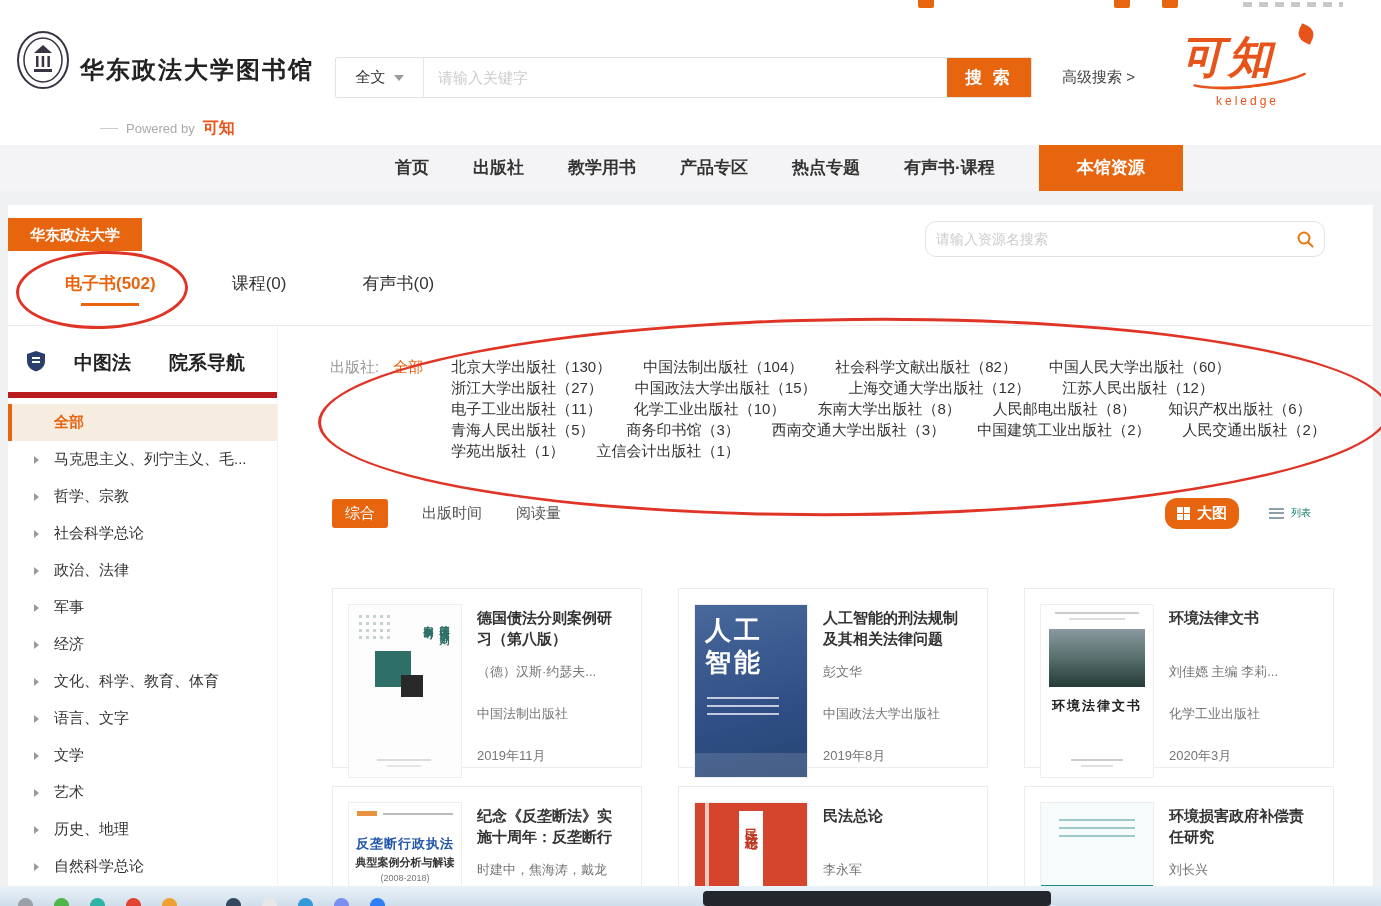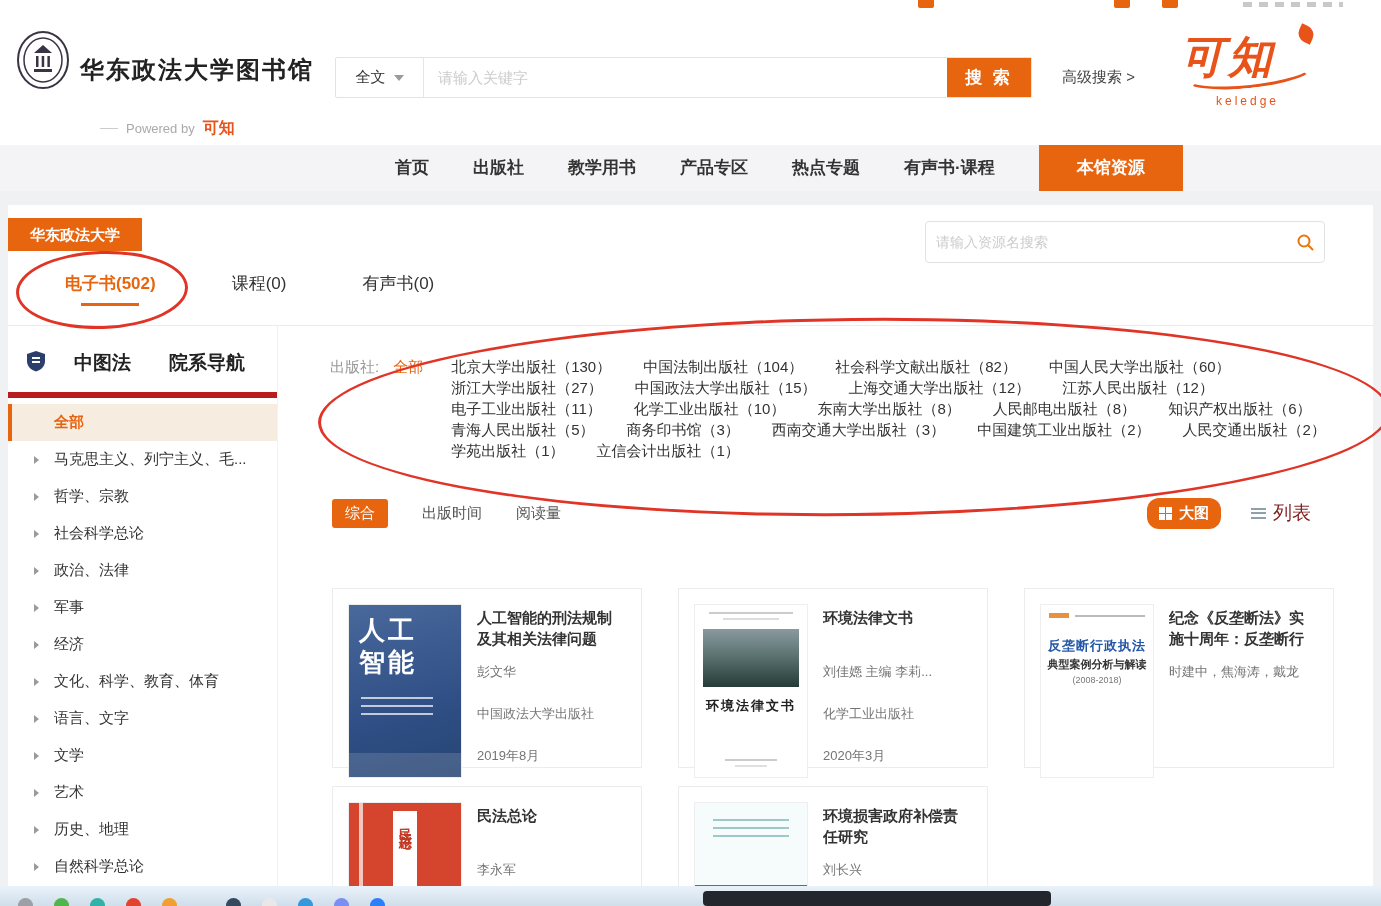--- a/index.html
+++ b/index.html
@@ -38,21 +38,21 @@
   
   .main-nav{position:absolute;left:0;top:145px;width:100%;height:46px;background:#f4f4f6;display:flex;align-items:center;padding-left:395px}
   .nav-item{font-size:17px;font-weight:700;color:#333;margin-right:44px;cursor:pointer;height:46px;line-height:46px;white-space:nowrap}
   .nav-item.active{background:#e8650f;color:#fff;padding:0 38px;margin-right:0}
 
   
   .page-bg{position:absolute;left:0;top:191px;width:100%;height:715px;background:#f0f1f3}
   .main-card{position:absolute;left:8px;right:8px;top:14px;bottom:0;background:#fff}
 
   .org-tab{position:absolute;left:0;top:13px;height:33px;padding:0 22px;background:#e8650f;color:#fff;font-size:15px;font-weight:700;line-height:33px;cursor:pointer}
-  .resource-search{position:absolute;right:48px;top:16px;width:400px;height:42px;border:1px solid #e2e2e2;border-radius:4px;display:flex;align-items:center;padding:0 10px;background:#fff}
+  .resource-search{position:absolute;right:48px;top:16px;width:400px;height:36px;border:1px solid #e2e2e2;border-radius:11px;display:flex;align-items:center;padding:0 10px;background:#fff}
   .resource-input{flex:1;border:none;outline:none;font-size:14px;color:#333}
   .resource-input::placeholder{color:#ccc}
   .mag{flex:none;cursor:pointer;display:flex}
 
   .res-tabs{position:absolute;left:57px;top:67px;display:flex;gap:76px}
   .res-tab{font-size:17px;color:#333;cursor:pointer;padding-bottom:11px;position:relative;white-space:nowrap}
   .res-tab.active{color:#e8650f;font-weight:700}
   .res-tab.active::after{content:"";position:absolute;left:50%;transform:translateX(-50%);bottom:0;width:58px;height:3px;background:#e8650f}
   .card-divider{position:absolute;left:0;right:0;top:120px;height:1px;background:#ececec}
 
@@ -77,21 +77,21 @@
 
   .sort-bar{position:absolute;left:22px;right:62px;top:172px;height:30px;display:flex;align-items:center}
   .sort-opt{font-size:15px;color:#555;margin-right:34px;cursor:pointer}
   .sort-opt.active{background:#e8650f;color:#fff;padding:5px 13px;border-radius:3px}
   .view-large{margin-left:auto;background:#e8650f;color:#fff;display:flex;align-items:center;gap:7px;padding:6px 12px;border-radius:12px;font-size:15px;font-weight:700;cursor:pointer}
   .grid-ico{width:13px;height:13px;background:
     linear-gradient(#fff,#fff) 0 0/6px 6px no-repeat,
     linear-gradient(#fff,#fff) 7px 0/6px 6px no-repeat,
     linear-gradient(#fff,#fff) 0 7px/6px 6px no-repeat,
     linear-gradient(#fff,#fff) 7px 7px/6px 6px no-repeat}
-  .view-list{display:flex;align-items:center;gap:7px;margin-left:30px;font-size:19px;color:#7f1d1d;cursor:pointer}
+  .view-list{display:flex;align-items:center;gap:7px;margin-left:30px;font-size:10px;color:#0f766e;cursor:pointer}
   .list-ico{width:15px;height:11px;background:
     linear-gradient(#8fa0ad,#8fa0ad) 0 0/15px 2px no-repeat,
     linear-gradient(#8fa0ad,#8fa0ad) 0 4px/15px 2px no-repeat,
     linear-gradient(#8fa0ad,#8fa0ad) 0 9px/15px 2px no-repeat}
 
   
   .book-grid{position:absolute;left:22px;top:262px;display:grid;grid-template-columns:repeat(3,310px);column-gap:36px;row-gap:18px}
   .book-card{width:310px;height:180px;border:1px solid #ececec;background:#fff;display:flex;padding:16px;cursor:pointer}
   .cover{width:112px;height:172px;flex:none;position:relative;overflow:hidden;box-shadow:0 0 0 1px #eee}
   .book-info{margin-left:16px;padding-top:2px;width:150px}
@@ -358,20 +358,36 @@
             <span>大图</span>
           </span>
           <span class="view-list">
             <span class="list-ico"></span>
             <span>列表</span>
           </span>
         </div>
 
         <div class="book-grid">
 
+          <div class="book-card">
+            <div class="cover cover-1">
+              <div class="c1-grid"></div>
+              <div class="c1-sq1"></div>
+              <div class="c1-sq2"></div>
+              <div class="c1-v1">德国债法分则</div>
+              <div class="c1-v2">案例研习</div>
+              <div class="c1-foot"></div>
+            </div>
+            <div class="book-info">
+              <div class="book-title">德国债法分则案例研习（第八版）</div>
+              <div class="book-author">（德）汉斯·约瑟夫...</div>
+              <div class="book-publisher">中国法制出版社</div>
+              <div class="book-date">2019年11月</div>
+            </div>
+          </div>
 
           <div class="book-card">
             <div class="cover cover-2">
               <div class="c2-big">人工</div>
               <div class="c2-big2">智能</div>
               <div class="c2-lines"></div>
               <div class="c2-band"></div>
             </div>
             <div class="book-info">
               <div class="book-title">人工智能的刑法规制及其相关法律问题</div>

